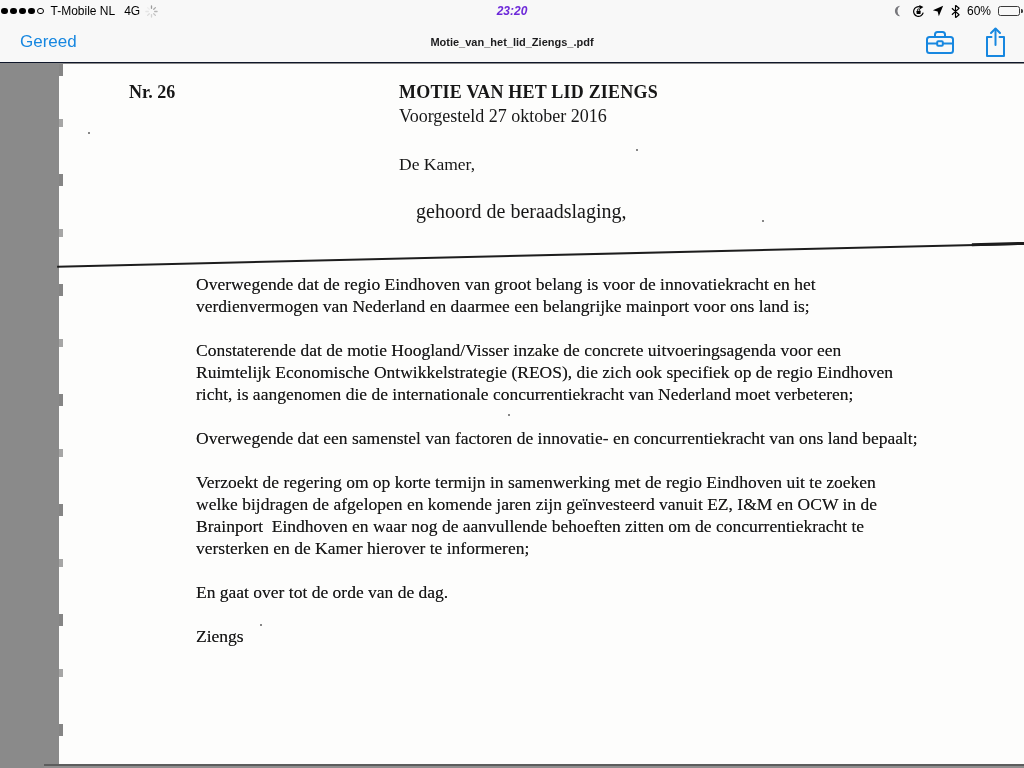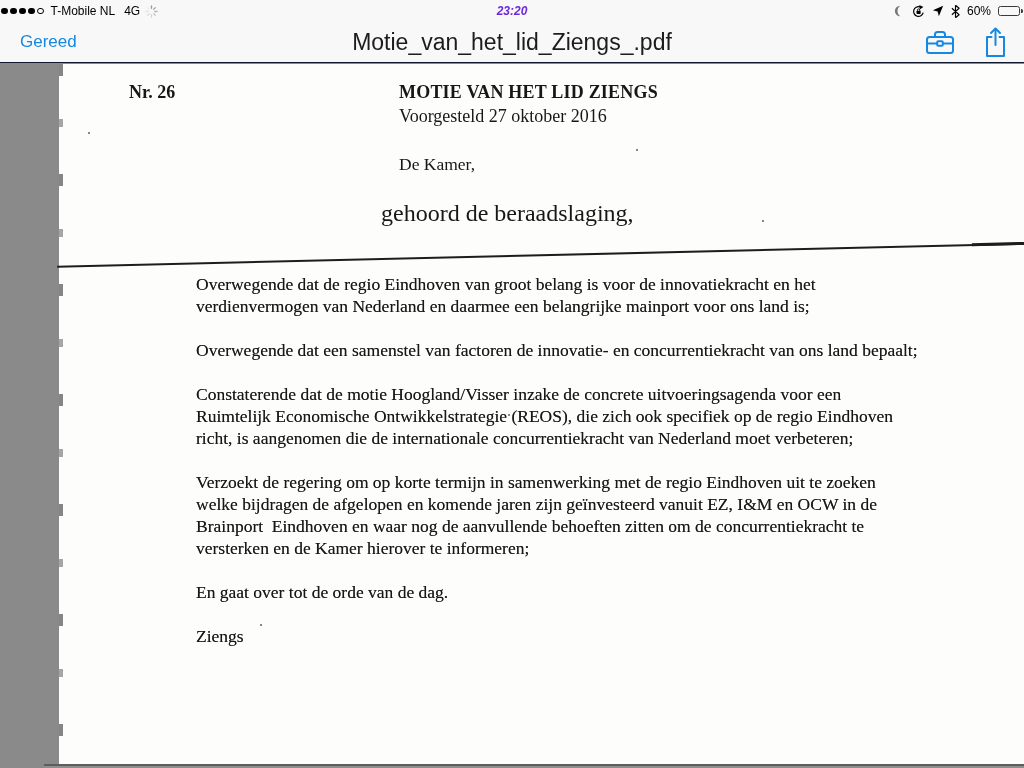--- a/index.html
+++ b/index.html
@@ -32,21 +32,21 @@
 
   
   .nav-bar {
     position:absolute; top:22px; left:0; right:0; height:41px;
     background:#f8f8f8; border-bottom:1px solid #0f172a;
     display:flex; align-items:center;
   }
   .nav-done { color:var(--accent); font-size:17px; margin-left:20px; background:none; border:none; font-family:inherit; cursor:pointer; }
   .nav-title {
     position:absolute; left:0; right:0; text-align:center;
-    font-size:23px; font-weight:400; color:#1c1c1e; pointer-events:none;
+    font-size:11px; font-weight:700; color:#1c1c1e; pointer-events:none;
   }
   .nav-icons { margin-left:auto; display:flex; align-items:center; gap:26px; margin-right:16px; }
   .nav-icon-btn { background:none; border:none; cursor:pointer; padding:0; display:flex; }
 
   
   .doc-area { position:absolute; top:64px; left:0; right:0; bottom:0; background:#8a8a8a;margin-left:44px; }
   .page {
     position:absolute; left:15px; top:0; width:991px; height:700px;
     background:#fdfdfc; color:#171717;
     font-family:"Liberation Serif", serif;
@@ -62,21 +62,21 @@
     background:repeating-linear-gradient(180deg,
       transparent 0 120px, rgba(25,25,25,.6) 120px 175px,
       transparent 175px 260px, rgba(25,25,25,.45) 260px 285px,
       transparent 285px 420px);
   }
   .doc-number { position:absolute; left:70px; top:18px; font-size:18px; font-weight:700; }
   .doc-head   { position:absolute; left:340px; top:18px; }
   .doc-title  { font-size:18px; font-weight:700; letter-spacing:.2px; }
   .doc-date   { font-size:18px; margin-top:3px; }
   .doc-salutation { position:absolute; left:340px; top:90px;  font-size:17.5px; }
-  .doc-preamble   { position:absolute; left:322px; top:136px; font-size:24px;text-align:right; }
+  .doc-preamble   { position:absolute; left:357px; top:136px; font-size:20px;text-align:right; }
   .scan-line {
     position:absolute; left:-2px; top:190px; width:995px; height:0;
     border-top:2px solid #1d1d1d; transform:rotate(-1.35deg);
   }
   .scan-line::after { 
     content:""; position:absolute; right:0; top:-3px; width:80px; height:3px; background:#1d1d1d;
   }
   .doc-body { position:absolute; left:137px; top:209px; width:724px; font-size:17.5px; line-height:22px; }
   .doc-body p { margin:0 0 22px 0; white-space:pre-wrap; text-shadow:0 0 .4px rgba(0,0,0,.55); }
   .speckle { position:absolute; width:2px; height:2px; border-radius:50%; background:#2b2b2b; opacity:.75; }
@@ -193,22 +193,22 @@
         <div class="doc-date">Voorgesteld 27 oktober 2016</div>
       </div>
 
       <div class="doc-salutation">De Kamer,</div>
       <div class="doc-preamble">gehoord de beraadslaging,</div>
 
       <div class="scan-line"></div>
 
       <div class="doc-body">
         <p>Overwegende dat de regio Eindhoven van groot belang is voor de innovatiekracht en het verdienvermogen van Nederland en daarmee een belangrijke mainport voor ons land is;</p>
+        <p>Constaterende dat de motie Hoogland/Visser inzake de concrete uitvoeringsagenda voor een Ruimtelijk Economische Ontwikkelstrategie (REOS), die zich ook specifiek op de regio Eindhoven richt, is aangenomen die de internationale concurrentiekracht van Nederland moet verbeteren;</p>
         <p>Overwegende dat een samenstel van factoren de innovatie- en concurrentiekracht van ons land bepaalt;</p>
-        <p>Constaterende dat de motie Hoogland/Visser inzake de concrete uitvoeringsagenda voor een Ruimtelijk Economische Ontwikkelstrategie (REOS), die zich ook specifiek op de regio Eindhoven richt, is aangenomen die de internationale concurrentiekracht van Nederland moet verbeteren;</p>
         <p>Verzoekt de regering om op korte termijn in samenwerking met de regio Eindhoven uit te zoeken welke bijdragen de afgelopen en komende jaren zijn geïnvesteerd vanuit EZ, I&amp;M en OCW in de Brainport  Eindhoven en waar nog de aanvullende behoeften zitten om de concurrentiekracht te versterken en de Kamer hierover te informeren;</p>
         <p>En gaat over tot de orde van de dag.</p>
         <p>Ziengs</p>
       </div>
 
       <span class="speckle" style="left:29px;  top:68px;"></span>
       <span class="speckle" style="left:577px; top:85px;"></span>
       <span class="speckle" style="left:703px; top:156px;"></span>
       <span class="speckle" style="left:449px; top:350px;"></span>
       <span class="speckle" style="left:201px; top:560px;"></span>

